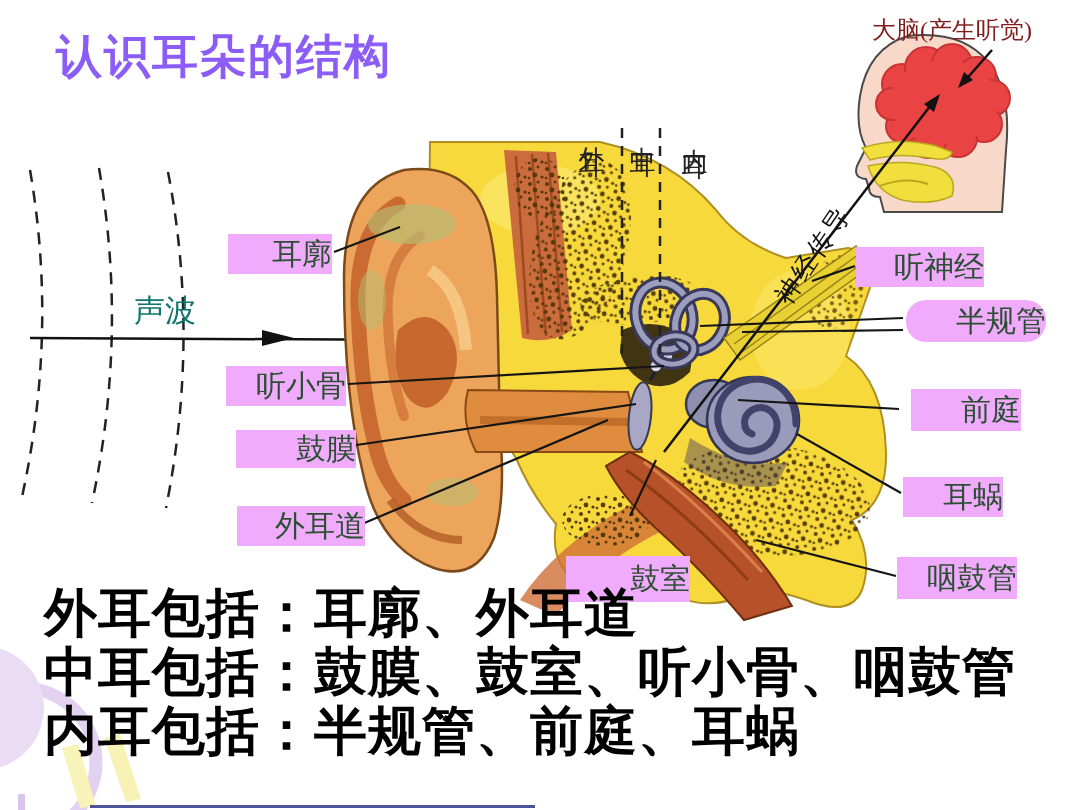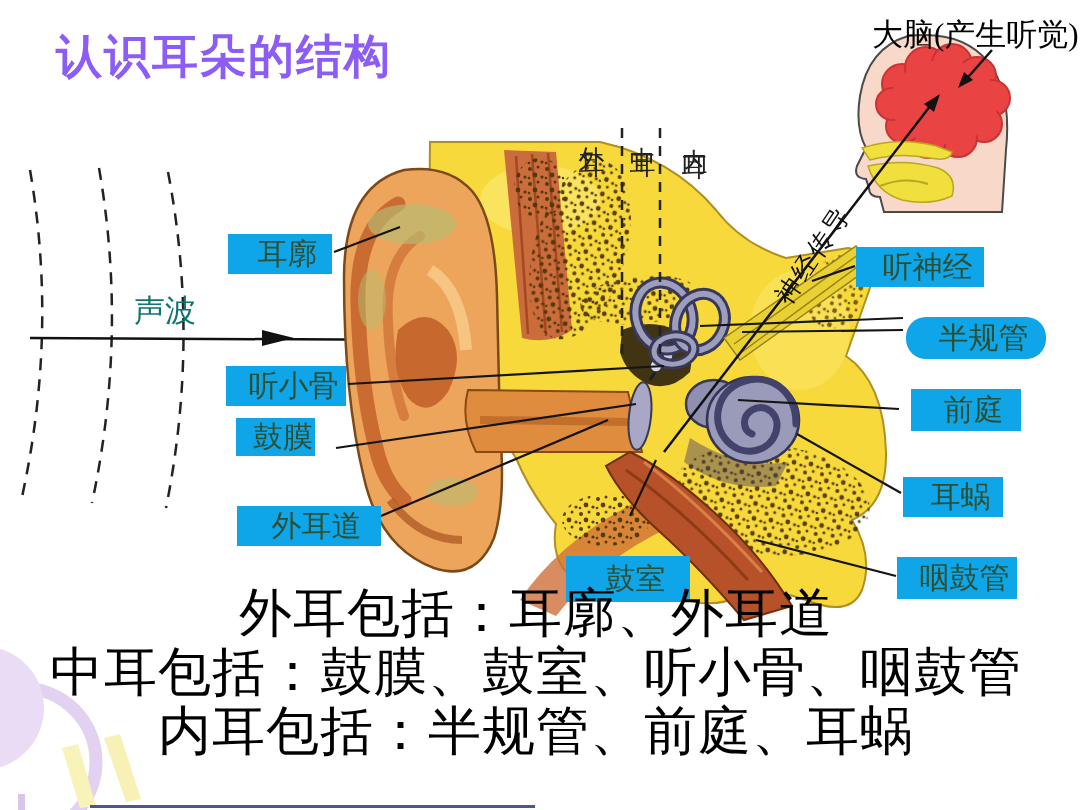--- a/index.html
+++ b/index.html
@@ -4,26 +4,26 @@
 <style>
   html,body{margin:0;padding:0;background:#777;}
   .slide{position:relative;width:1080px;height:810px;background:#ffffff;overflow:hidden;
          font-family:"Liberation Serif","DejaVu Serif",serif;}
   .abs{position:absolute;}
   .title{left:56px;top:26px;font-size:46px;font-weight:bold;color:#8b5cf6;letter-spacing:2px;white-space:nowrap;}
   .svgfig{position:absolute;left:0;top:0;width:1080px;height:810px;}
   .vlabel{writing-mode:vertical-rl;text-orientation:upright;font-size:26px;color:#222;
           letter-spacing:8px;line-height:1;font-family:"Liberation Serif",serif;}
   .annot{font-size:30px;color:#0f766e;white-space:nowrap;}
-  .brainlbl{left:872px;top:14px;font-size:31px;color:#000000;white-space:nowrap;}
+  .brainlbl{left:872px;top:14px;font-size:24px;color:#7f1d1d;white-space:nowrap;}
   .nervelbl{left:748px;top:238px;width:130px;text-align:center;font-size:25px;color:#111;
             letter-spacing:3px;transform:rotate(-56deg);white-space:nowrap;}
-  .tag{position:absolute;background:#0ea5e9;color:#2c4f33;text-align:center;font-size:30px;
+  .tag{position:absolute;background:#f0abfc;color:#2c4f33;text-align:right;font-size:30px;
        box-sizing:border-box;white-space:nowrap;overflow:hidden;padding-left:15px;}
-  .summary{left:50px;top:584px;color:#000;font-weight:normal;text-align:center;}
+  .summary{left:44px;top:584px;color:#000;font-weight:bold;}
   .summary .line{font-size:53px;line-height:59px;white-space:nowrap;letter-spacing:1px;}
   .bottomline{left:90px;top:805px;width:445px;height:3px;background:#39418f;opacity:.9;}
   .purpletick{left:18px;top:794px;width:7px;height:16px;background:#d9c4ea;}
 </style>
 </head>
 <body>
 
 <div class="slide">
 
   <svg class="svgfig" viewBox="0 0 1080 810">
@@ -177,25 +177,25 @@
   <div class="abs vlabel" style="left:578px;top:126px;">外耳</div>
   <div class="abs vlabel" style="left:629px;top:126px;">中耳</div>
   <div class="abs vlabel" style="left:681px;top:128px;">内耳</div>
 
   <div class="abs annot" style="left:134px;top:290px;font-size:31px;">声波</div>
   <div class="abs brainlbl">大脑(产生听觉)</div>
   <div class="abs nervelbl">神经传导</div>
 
   <div class="tag" style="left:228px;top:234px;width:104px;height:40px;line-height:40px;">耳廓</div>
   <div class="tag" style="left:226px;top:366px;width:120px;height:40px;line-height:40px;">听小骨</div>
-  <div class="tag" style="left:236px;top:418px;width:79px;height:38px;line-height:38px;">鼓膜</div>
-  <div class="tag" style="left:237px;top:506px;width:144px;height:40px;line-height:40px;">外耳道</div>
+  <div class="tag" style="left:236px;top:430px;width:120px;height:38px;line-height:38px;">鼓膜</div>
+  <div class="tag" style="left:237px;top:506px;width:128px;height:40px;line-height:40px;">外耳道</div>
   <div class="tag" style="left:566px;top:519px;width:124px;height:46px;line-height:46px;margin-top:37px;">鼓室</div>
   <div class="tag" style="left:856px;top:247px;width:128px;height:40px;line-height:40px;">听神经</div>
-  <div class="tag" style="left:906px;top:317px;width:140px;height:42px;line-height:42px;border-radius:20px;">半规管</div>
+  <div class="tag" style="left:906px;top:300px;width:140px;height:42px;line-height:42px;border-radius:20px;">半规管</div>
   <div class="tag" style="left:911px;top:389px;width:110px;height:42px;line-height:42px;">前庭</div>
   <div class="tag" style="left:903px;top:477px;width:100px;height:40px;line-height:40px;">耳蜗</div>
   <div class="tag" style="left:897px;top:557px;width:120px;height:42px;line-height:42px;">咽鼓管</div>
 
   <div class="abs summary">
     <div class="line">外耳包括：耳廓、外耳道</div>
     <div class="line">中耳包括：鼓膜、鼓室、听小骨、咽鼓管</div>
     <div class="line">内耳包括：半规管、前庭、耳蜗</div>
   </div>
 

